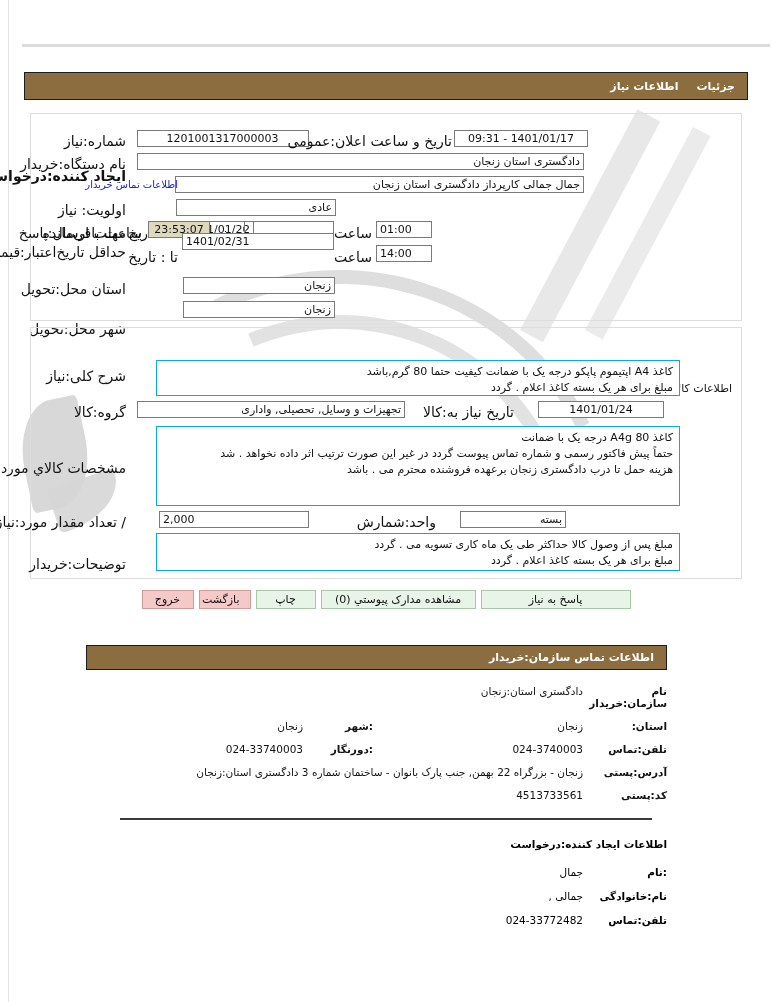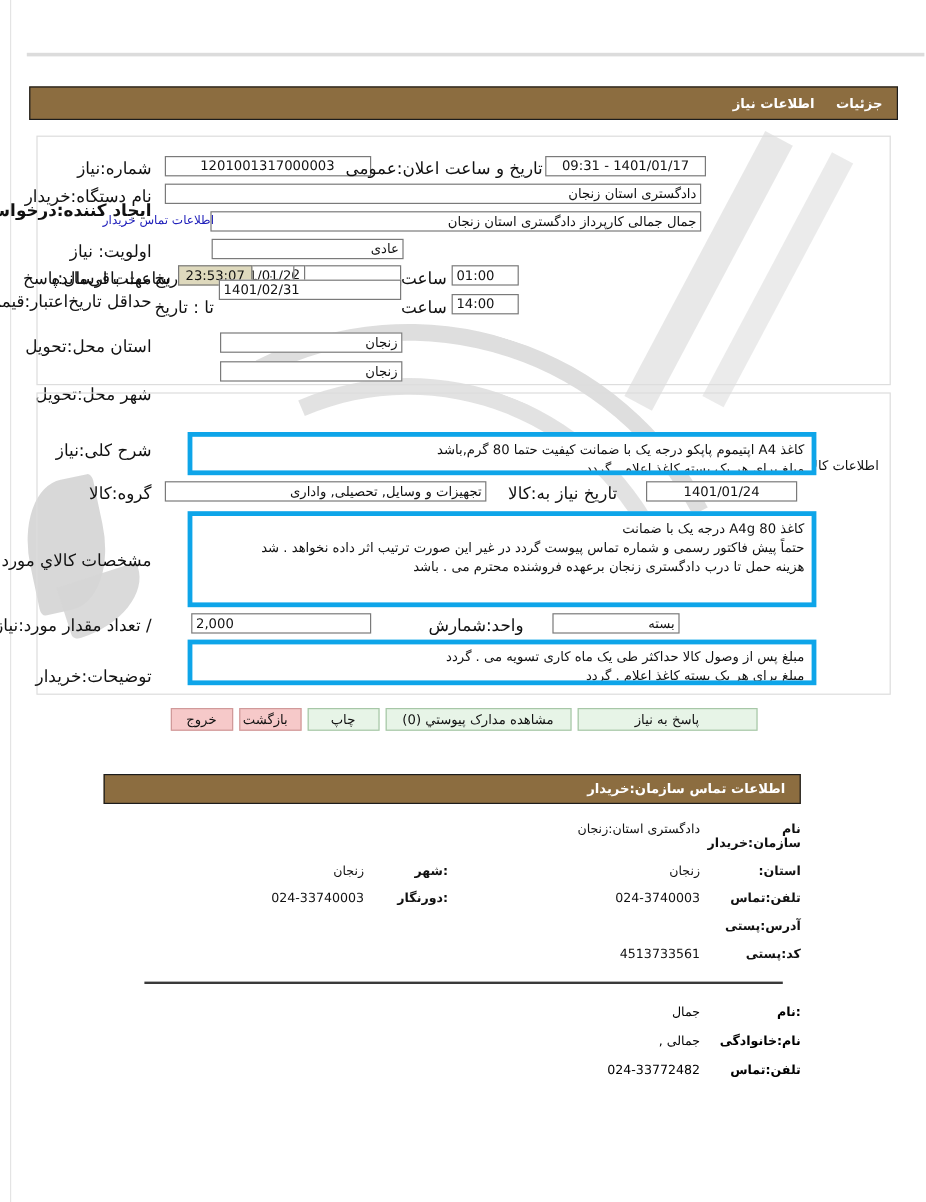--- a/index.html
+++ b/index.html
@@ -168,21 +168,21 @@
     font-size: 11px;
     padding: 0 3px;
     color: #111;
     text-align: right;
     overflow: hidden;
     display: block;
   }
   .box.center { text-align: center; }
   .box.num { direction: ltr; text-align: left; padding-right: 4px; }
   .box-area {
-    border: 4px solid #0ea5e9;
+    border: 1px solid #0ea5e9;
     background: #ffffff;
     font-size: 11px;
     color: #111;
     padding: 3px 6px;
     line-height: 16px;
     text-align: right;
     overflow: hidden;
   }
   .countdown {
     border: 1px solid #7a7a7a;
@@ -416,32 +416,34 @@
 
     <div class="crow">
       <div class="ckey">تلفن:تماس</div>
       <div class="cval ltrnum">024-3740003</div>
       <div class="ckey2">:دورنگار</div>
       <div class="cval2 ltrnum">024-33740003</div>
     </div>
 
     <div class="crow">
       <div class="ckey">آدرس:پستی</div>
+      <div class="cval wide">زنجان - بزرگراه 22 بهمن, جنب پارک بانوان - ساختمان شماره 3 دادگستری استان:زنجان</div>
     </div>
 
     <div class="crow">
       <div class="ckey">کد:پستی</div>
       <div class="cval ltrnum">4513733561</div>
     </div>
 
   </div>
 
   <div class="divider"></div>
 
   <div class="req-wrap">
+    <div class="req-title">اطلاعات ایجاد کننده:درخواست</div>
 
     <div class="rrow">
       <div class="rkey">:نام</div>
       <div class="rval">جمال</div>
     </div>
 
     <div class="rrow">
       <div class="rkey">نام:خانوادگی</div>
       <div class="rval">جمالی ,</div>
     </div>

